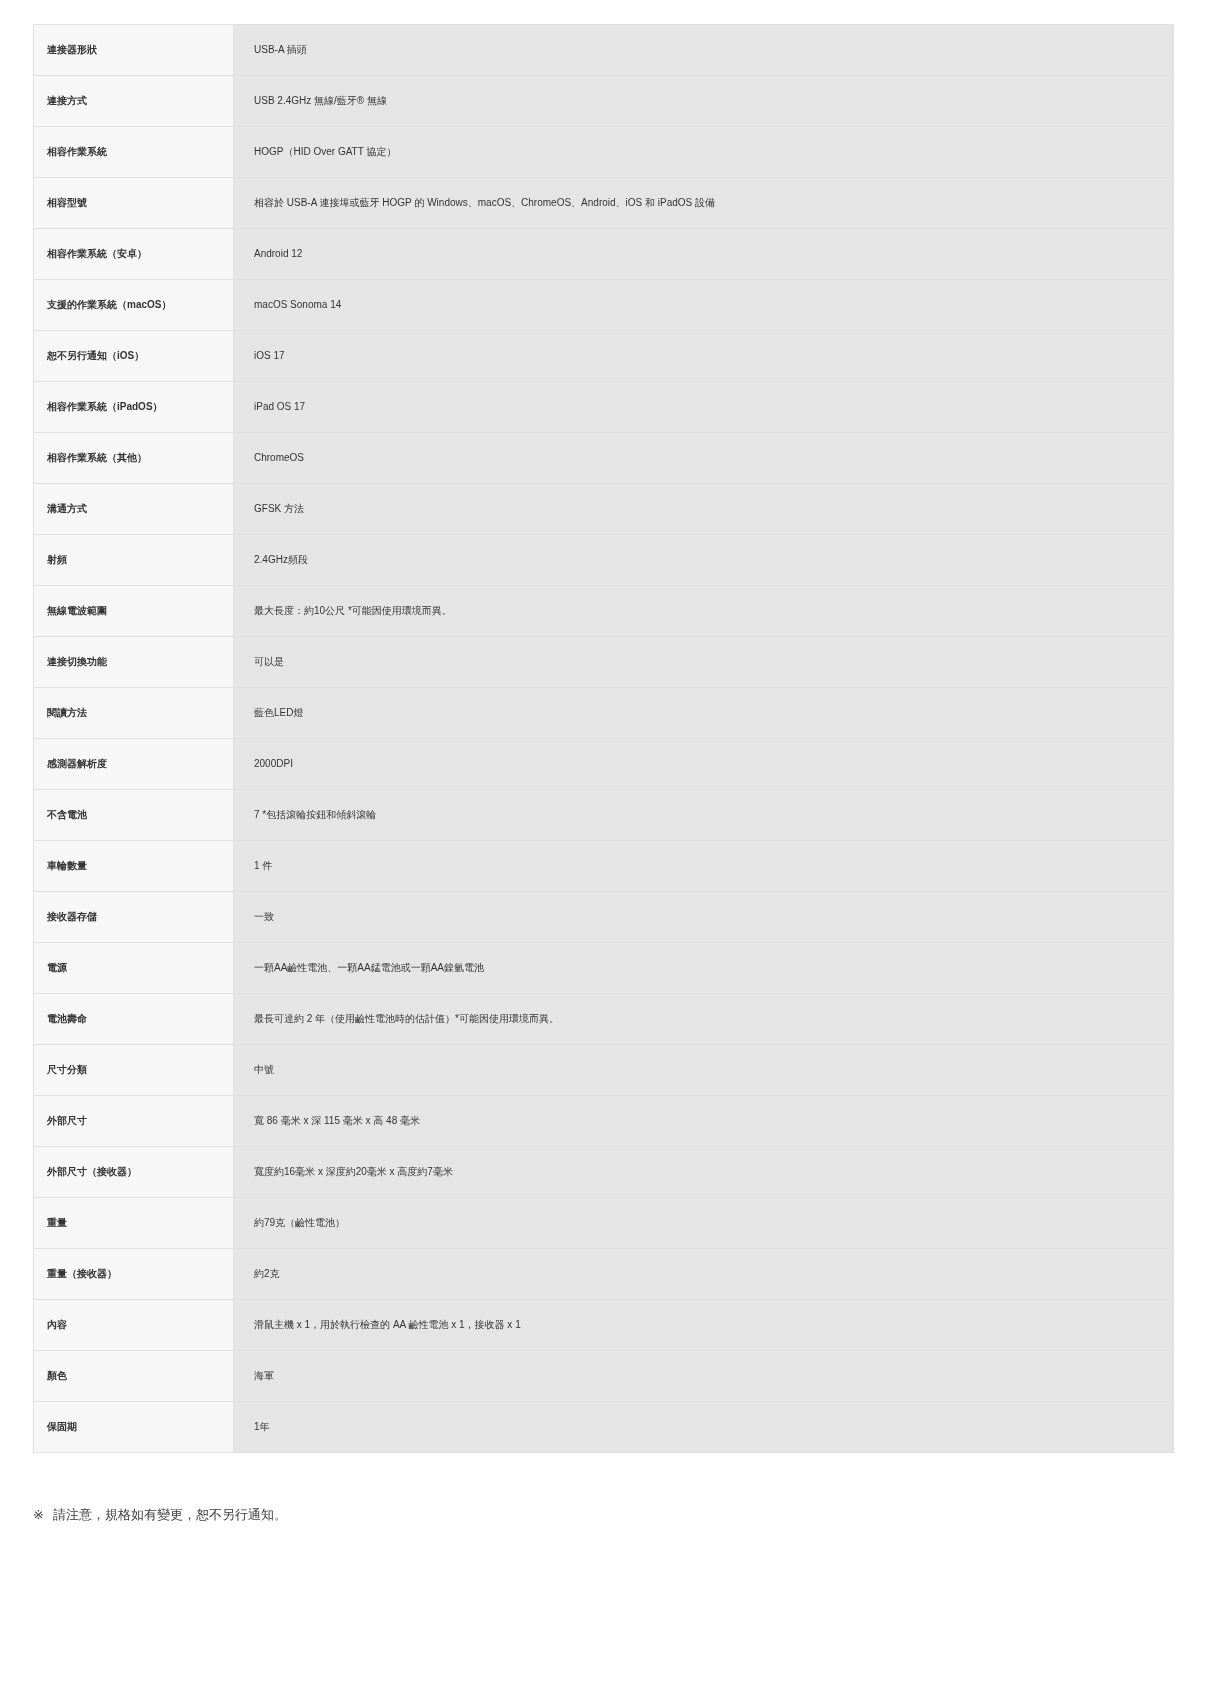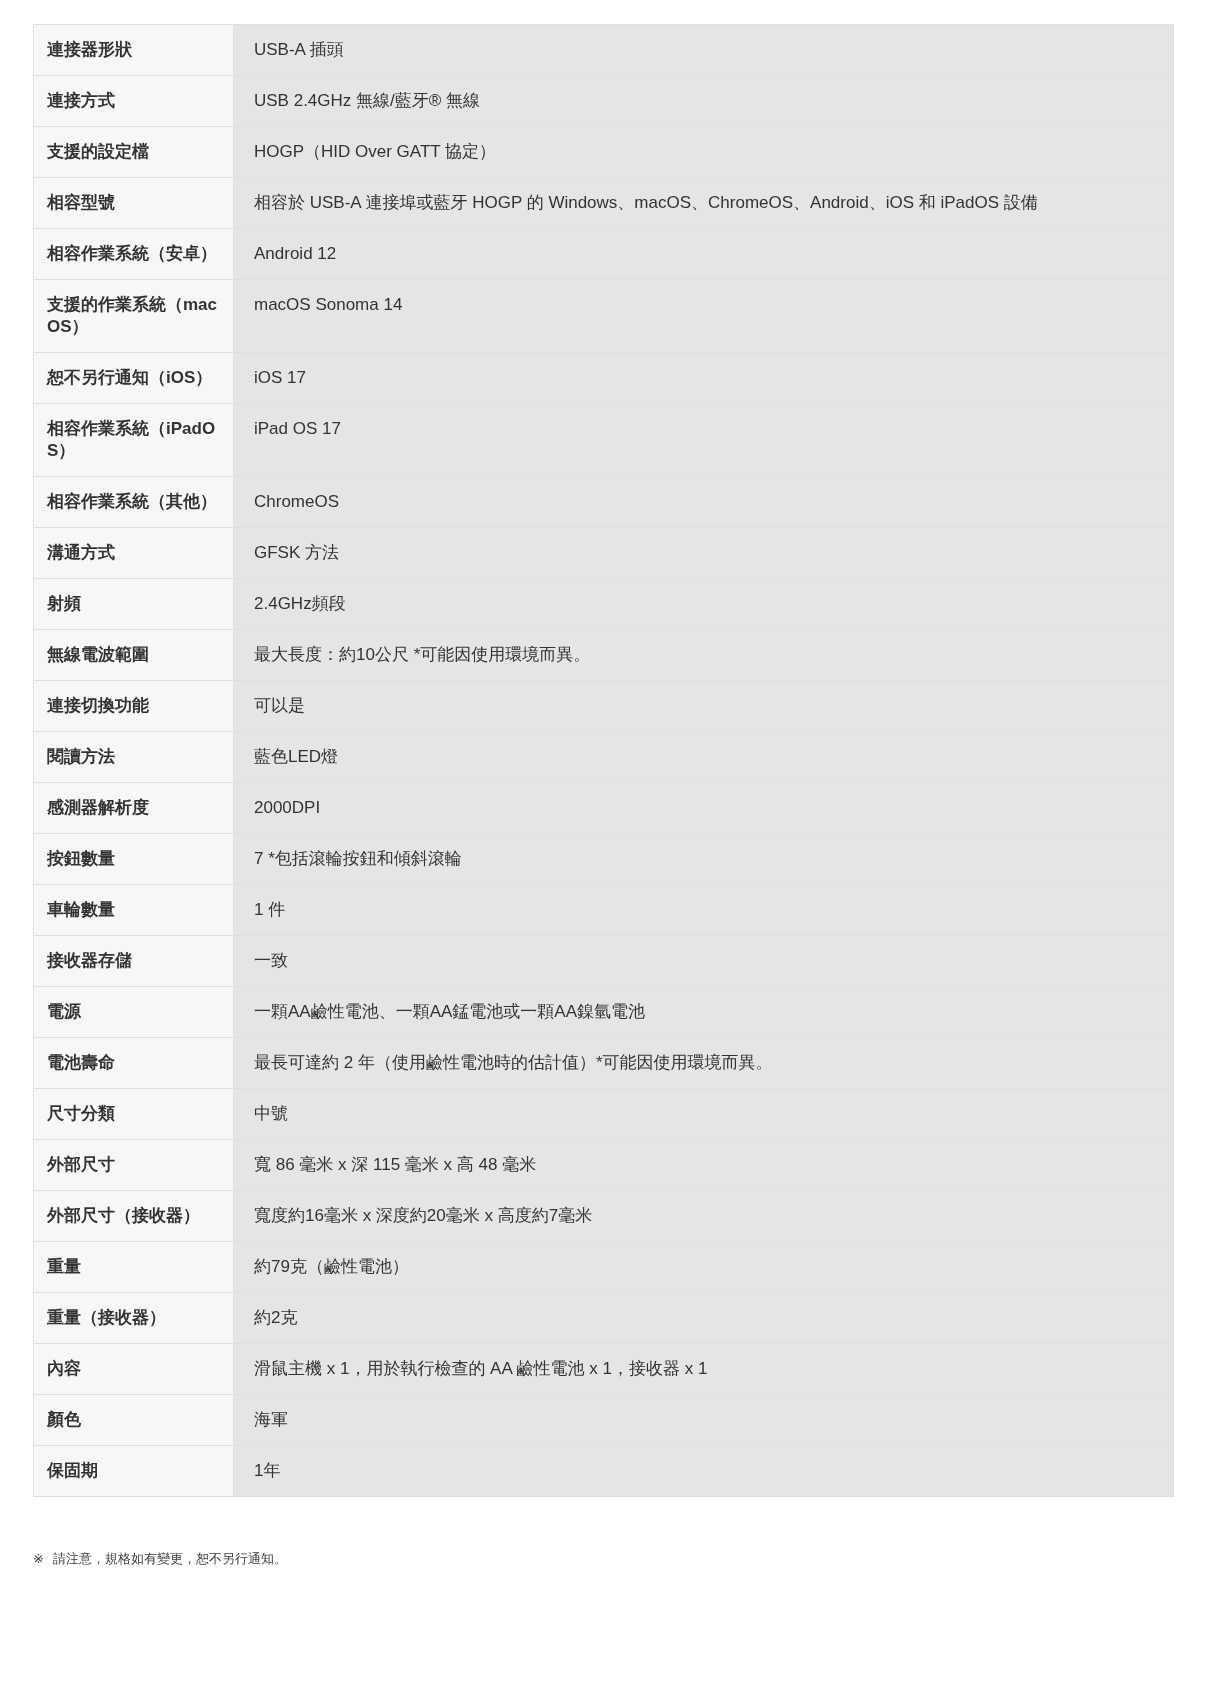--- a/index.html
+++ b/index.html
@@ -20,21 +20,21 @@
     border-collapse: collapse;
     table-layout: fixed;
     width: 1140px;
     margin: 24px 0 0 33px;
   }
   .col-label { width: 200px; }
   .col-value { width: 940px; }
   table.spec-table th,
   table.spec-table td {
     border: 1px solid #e0e0e0;
-    font-size: 17px;
+    font-size: 10px;
     line-height: 22px;
     vertical-align: top;
     color: #333333;
   }
   table.spec-table th {
     background: #f7f7f7;
     font-weight: bold;
     text-align: left;
     padding: 14px 13px;
     word-break: break-all;
@@ -76,21 +76,21 @@
       <td>USB-A 插頭</td>
     </tr>
 
     <tr>
       <th>連接方式</th>
       <td>USB 2.4GHz 無線/藍牙® 無線</td>
     </tr>
 
 
     <tr>
-      <th>支援的設定檔</th>
+      <th>相容作業系統</th>
       <td>HOGP（HID Over GATT 協定）</td>
     </tr>
 
     <tr>
       <th>相容型號</th>
       <td>相容於 USB-A 連接埠或藍牙 HOGP 的 Windows、macOS、ChromeOS、Android、iOS 和 iPadOS 設備</td>
     </tr>
 
 
     <tr>
@@ -142,21 +142,21 @@
       <th>閱讀方法</th>
       <td>藍色LED燈</td>
     </tr>
 
     <tr>
       <th>感測器解析度</th>
       <td>2000DPI</td>
     </tr>
 
     <tr>
-      <th>按鈕數量</th>
+      <th>不含電池</th>
       <td>7 *包括滾輪按鈕和傾斜滾輪</td>
     </tr>
 
     <tr>
       <th>車輪數量</th>
       <td>1 件</td>
     </tr>
 
     <tr>
       <th>接收器存儲</th>

